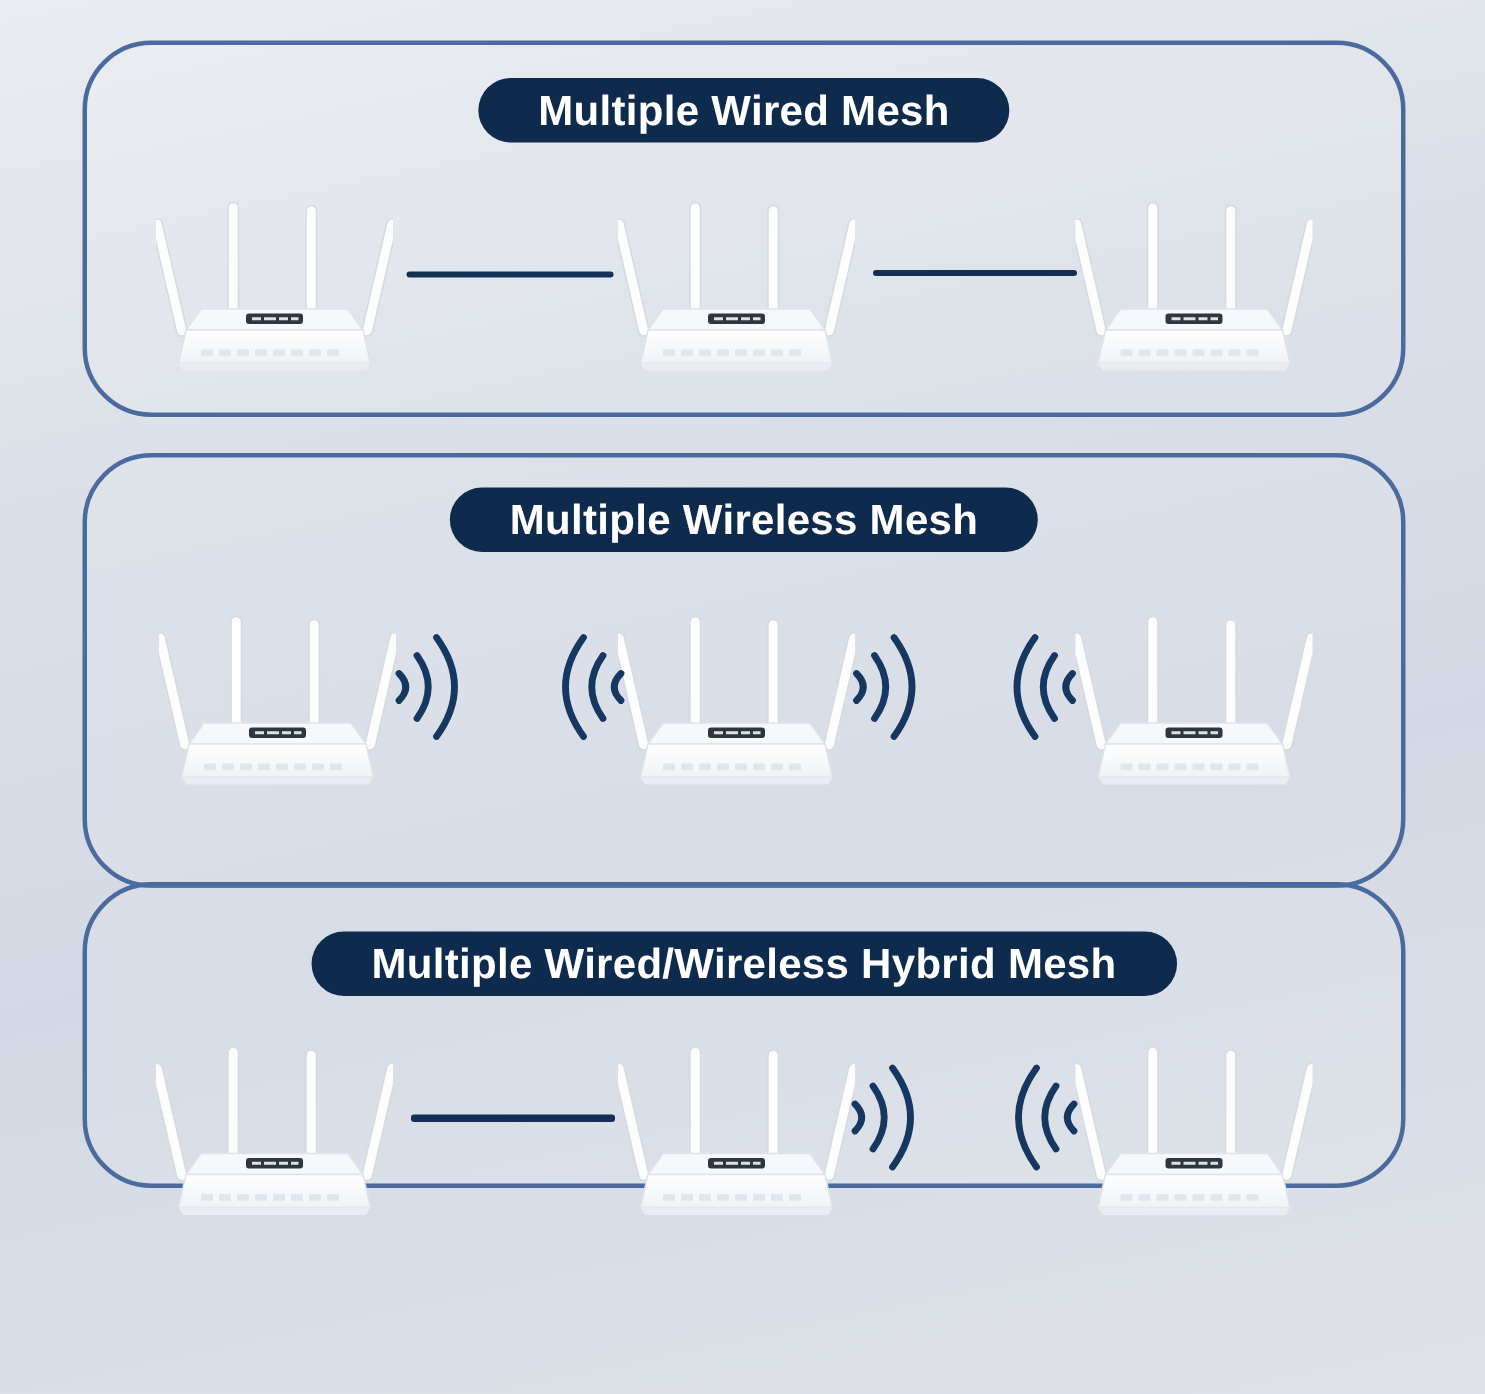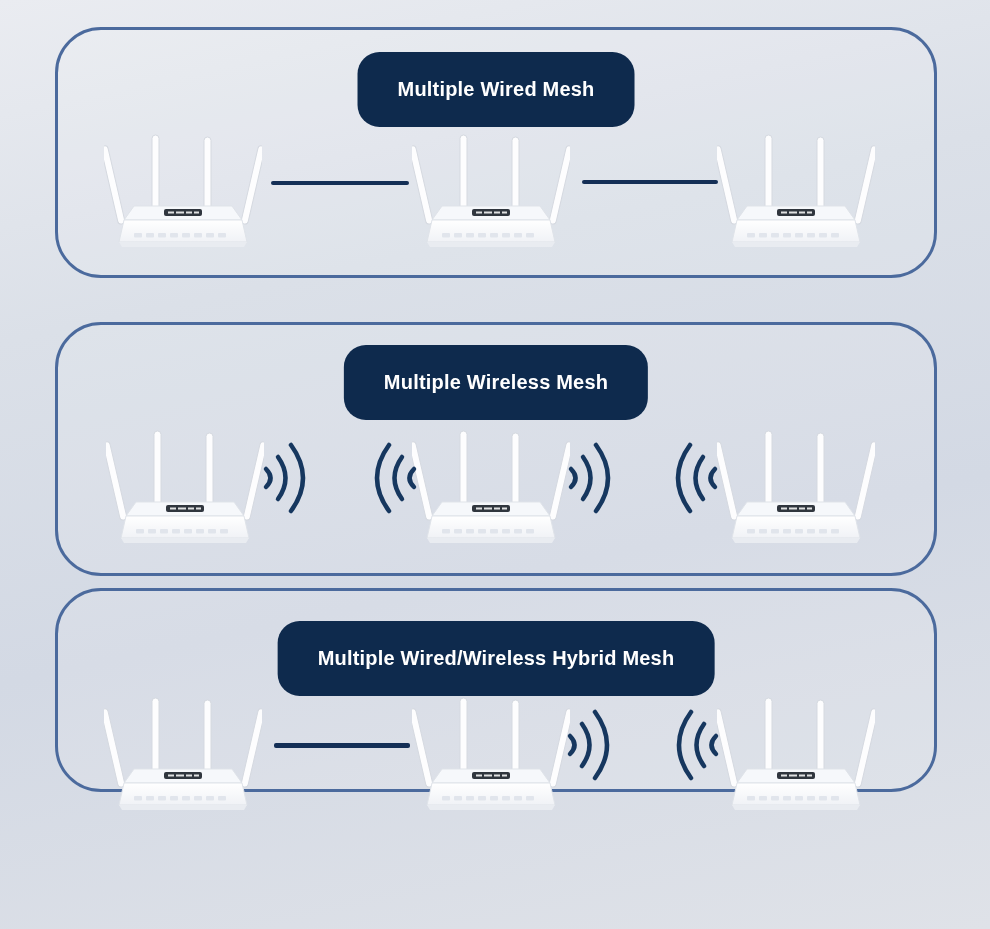--- a/index.html
+++ b/index.html
@@ -16,34 +16,34 @@
   .panel{
     position:absolute;
     left:55px;
     width:882px;
     border:3px solid #4b6a9d;
     border-radius:46px;
     box-sizing:border-box;
     background:rgba(255,255,255,0.10);
   }
   .panel-1{top:27px;height:251px;}
-  .panel-2{top:322px;height:254px;}
+  .panel-2{top:302px;height:290px;}
   .panel-3{top:588px;height:204px;}
   .pill{
     position:absolute;
     left:50%;
     transform:translateX(-50%);
     height:43px;
     line-height:43px;
     border-radius:22px;
     background:#0e2a4d;
     color:#ffffff;
-    font-size:20px;
+    font-size:28px;
     font-weight:600;
-    padding:16px 40px;
+    padding:0 40px;
     white-space:nowrap;
     text-align:left;
     letter-spacing:0.2px;
   }
   .router{
     position:absolute;
     width:158px;height:116px;
   }
   .wire{
     position:absolute;

